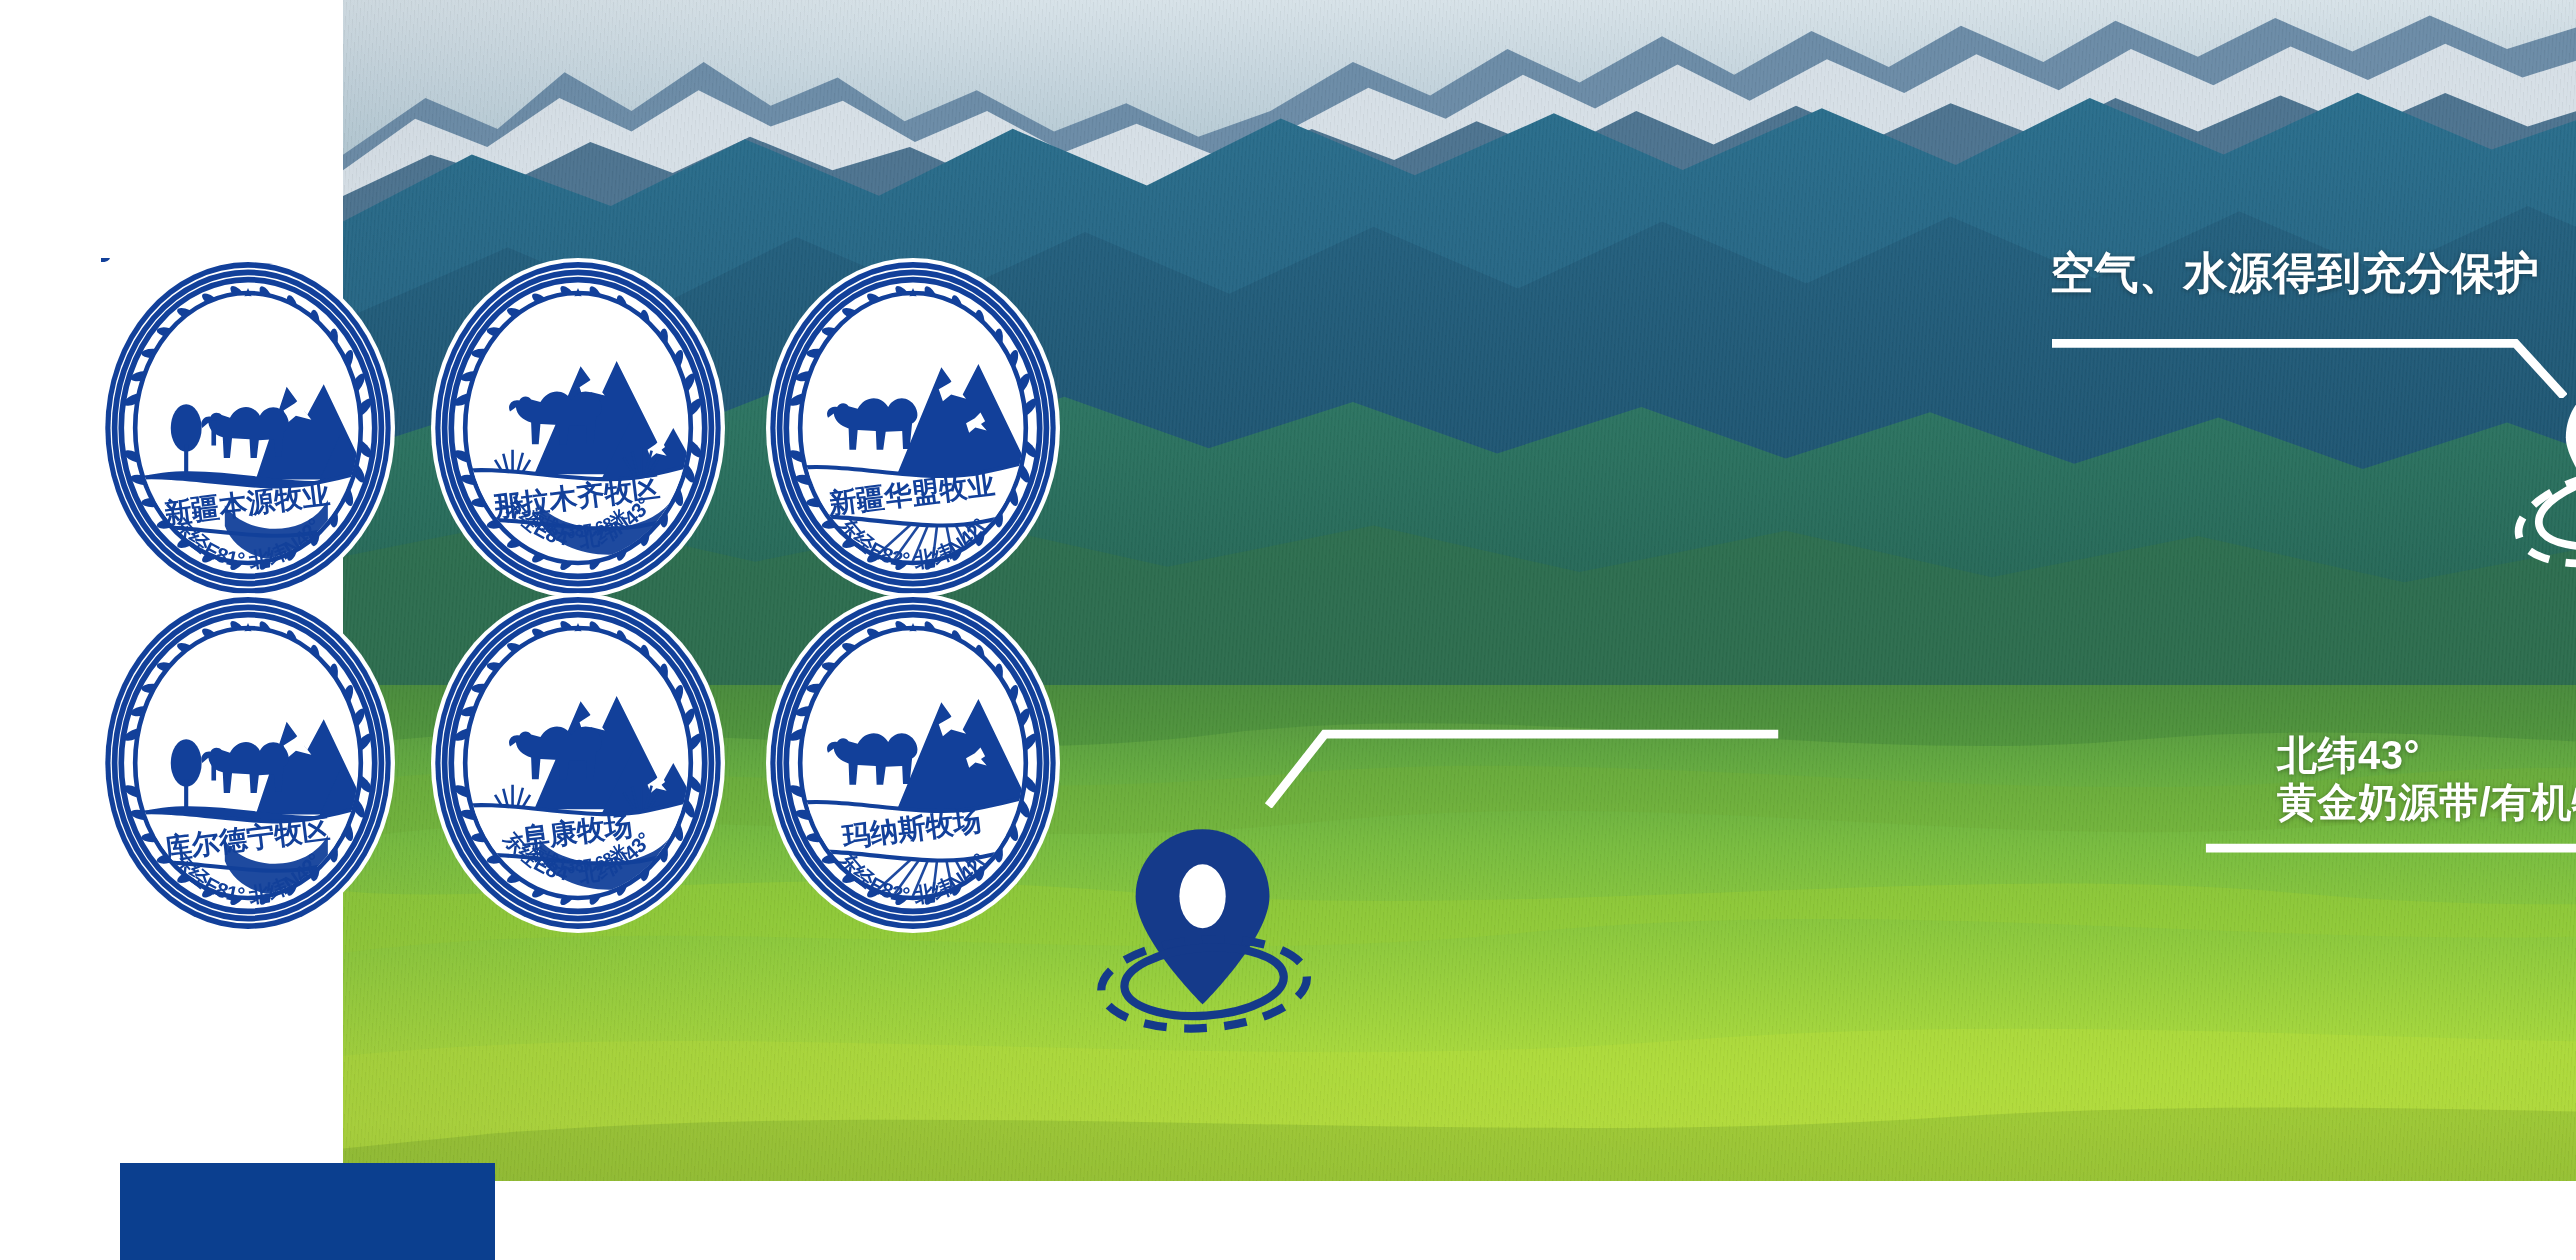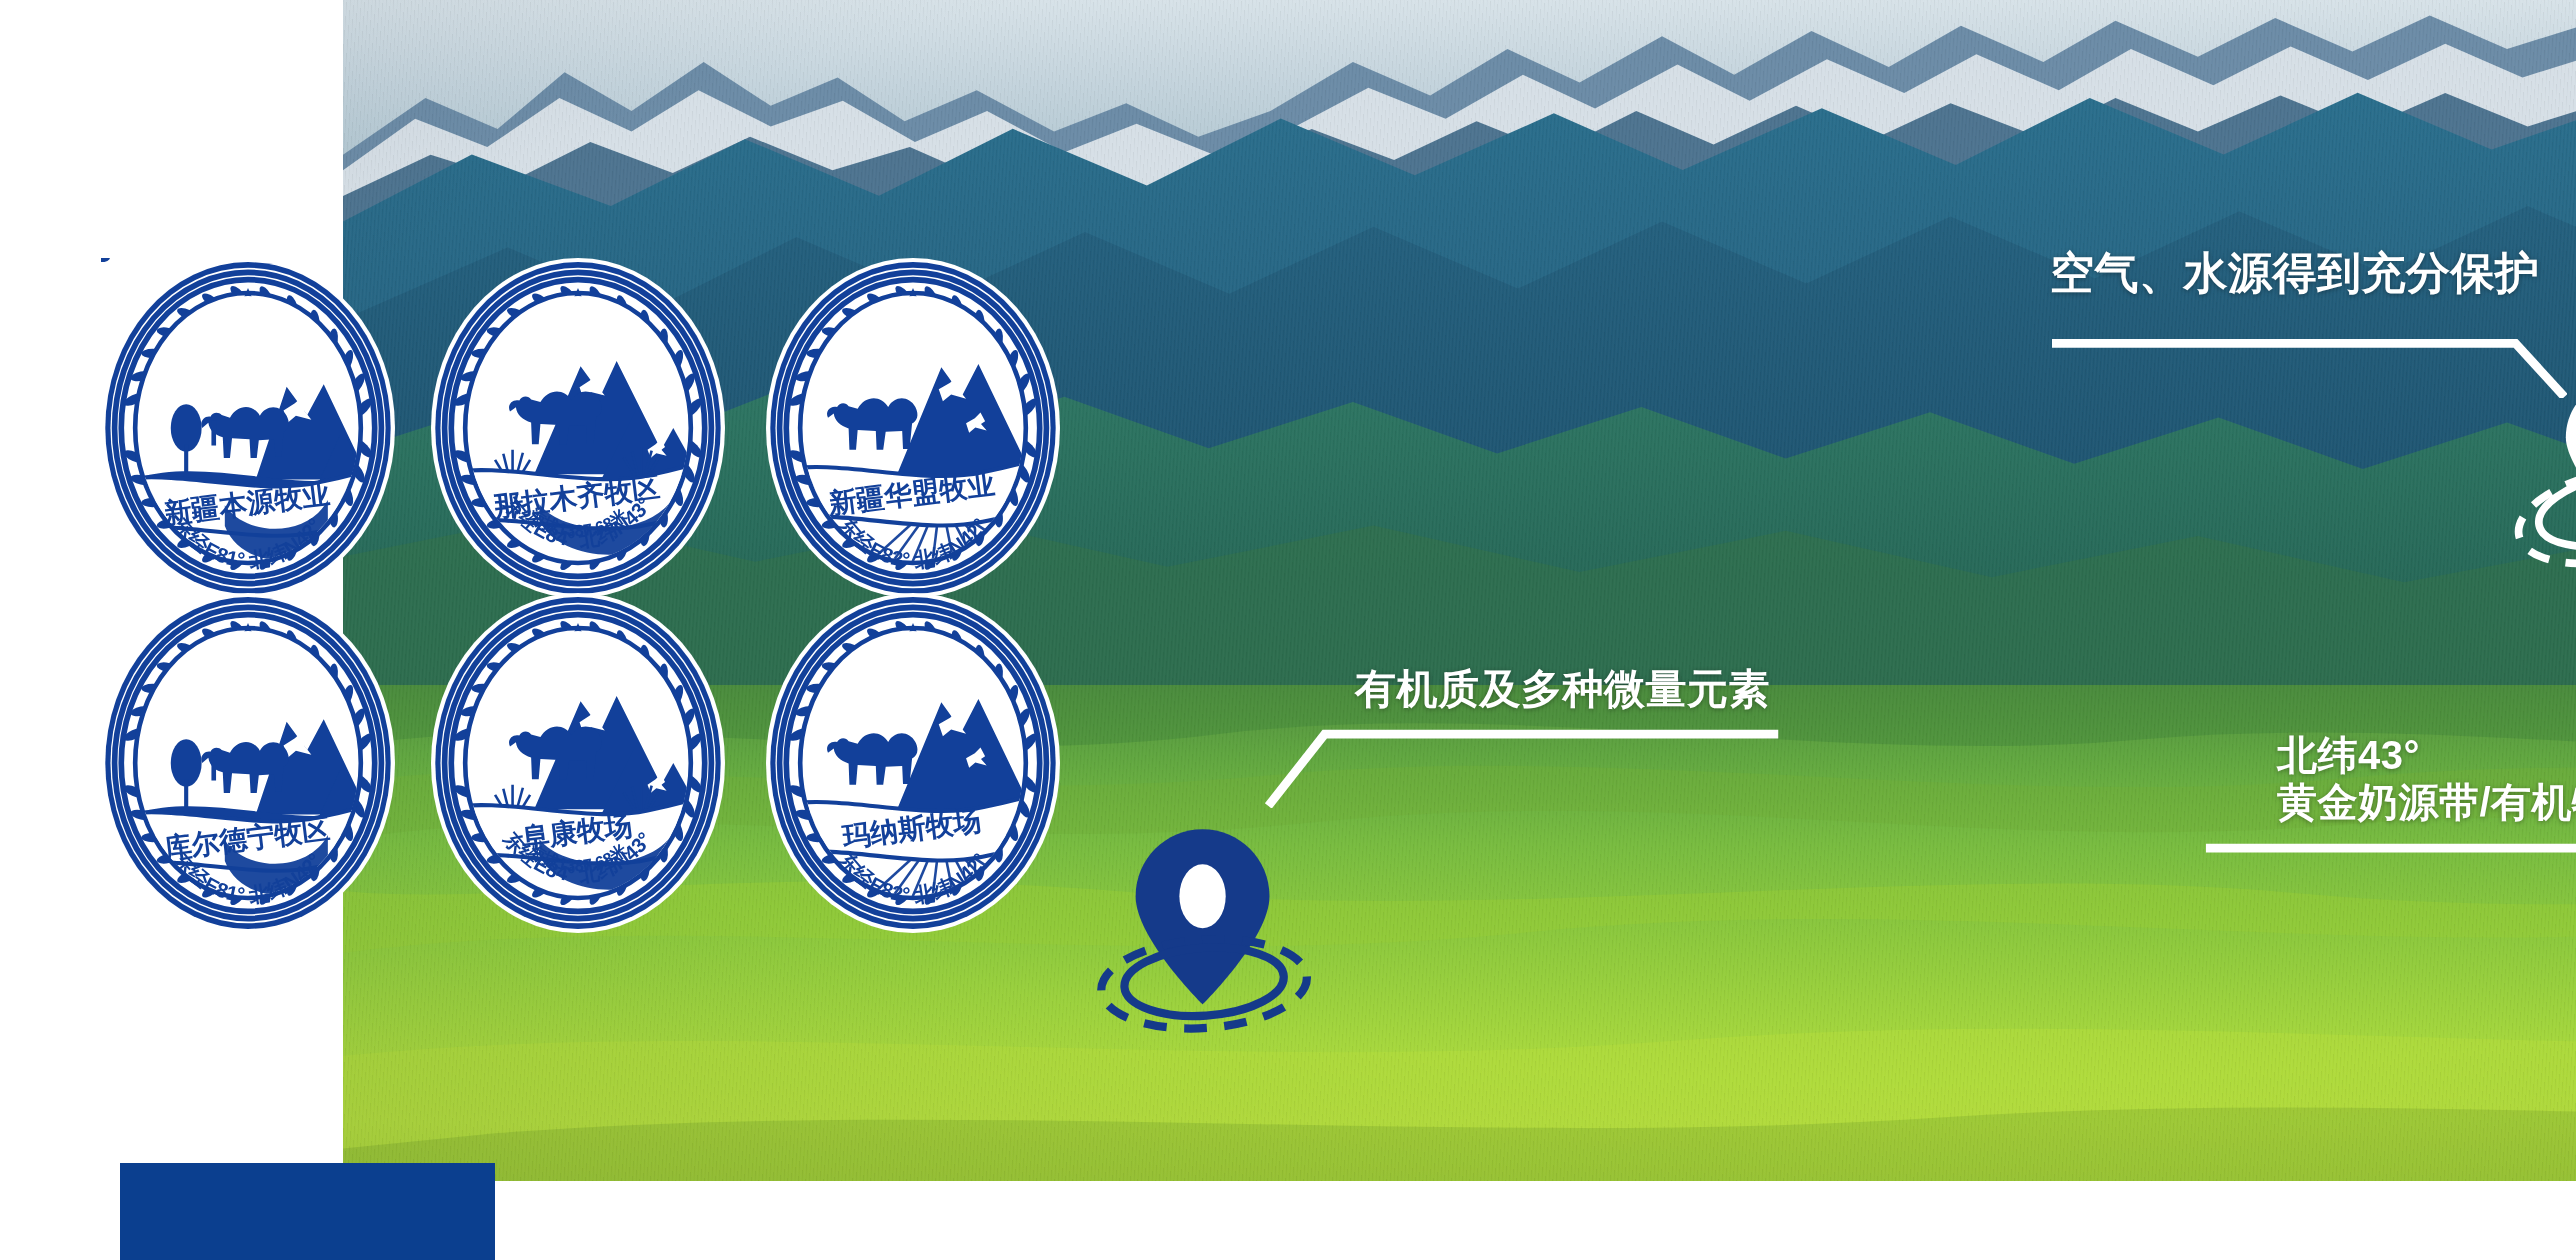--- a/index.html
+++ b/index.html
@@ -1035,21 +1035,20 @@
   <div class="pin-wrap" id="pin-air">
     <svg viewBox="0 0 460 420">
       <ellipse cx="215" cy="300" rx="190" ry="86" fill="none" stroke="#ffffff" stroke-width="15" stroke-dasharray="42 32" transform="rotate(-12 215 300)"></ellipse>
       <ellipse cx="215" cy="288" rx="150" ry="66" fill="none" stroke="#ffffff" stroke-width="15" transform="rotate(-12 215 288)"></ellipse>
       <path d="M232,36 C170,36 120,86 120,148 C120,212 232,326 232,326 C232,326 344,212 344,148 C344,86 294,36 232,36 Z" fill="#ffffff"></path>
       <ellipse cx="232" cy="142" rx="44" ry="50" fill="#2a6b92"></ellipse>
     </svg>
   </div>
 
   <div class="callout c-white" id="callout-organic">
-    <div class="ctext">有机质及多种微量元素</div>
     <svg class="leader" viewBox="0 0 1010 160">
       <path d="M1005,16 L120,16 L10,156" fill="none" stroke="#ffffff" stroke-width="17"></path>
     </svg>
   </div>
   <div class="pin-wrap" id="pin-organic">
     <svg viewBox="0 0 470 430">
       <path d="M205,20 C133,20 75,78 75,150 C75,232 205,360 205,360 C205,360 335,232 335,150 C335,78 277,20 205,20 Z" fill="#153a8a"></path>
       <ellipse cx="205" cy="150" rx="45" ry="62" fill="#ffffff"></ellipse>
       <ellipse cx="208" cy="320" rx="200" ry="86" fill="none" stroke="#153a8a" stroke-width="16" stroke-dasharray="44 34" transform="rotate(-4 208 320)"></ellipse>
       <ellipse cx="208" cy="316" rx="155" ry="66" fill="none" stroke="#153a8a" stroke-width="16" transform="rotate(-4 208 316)"></ellipse>

